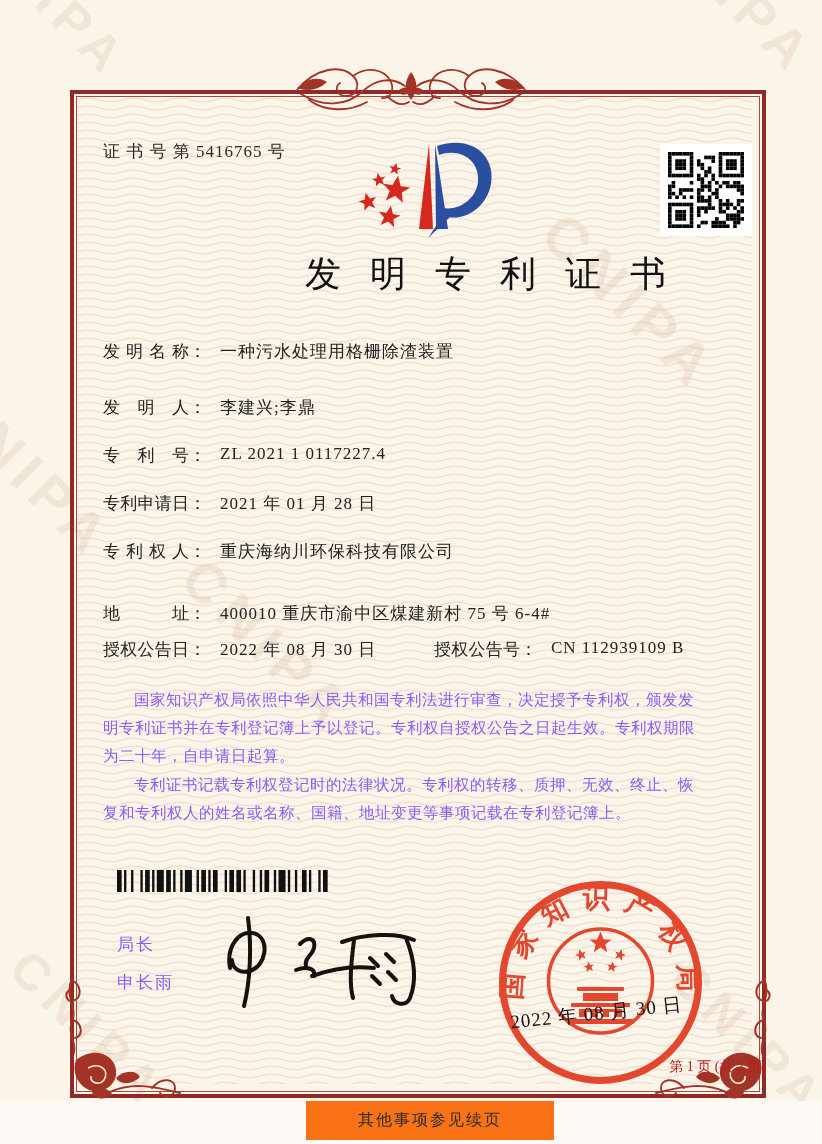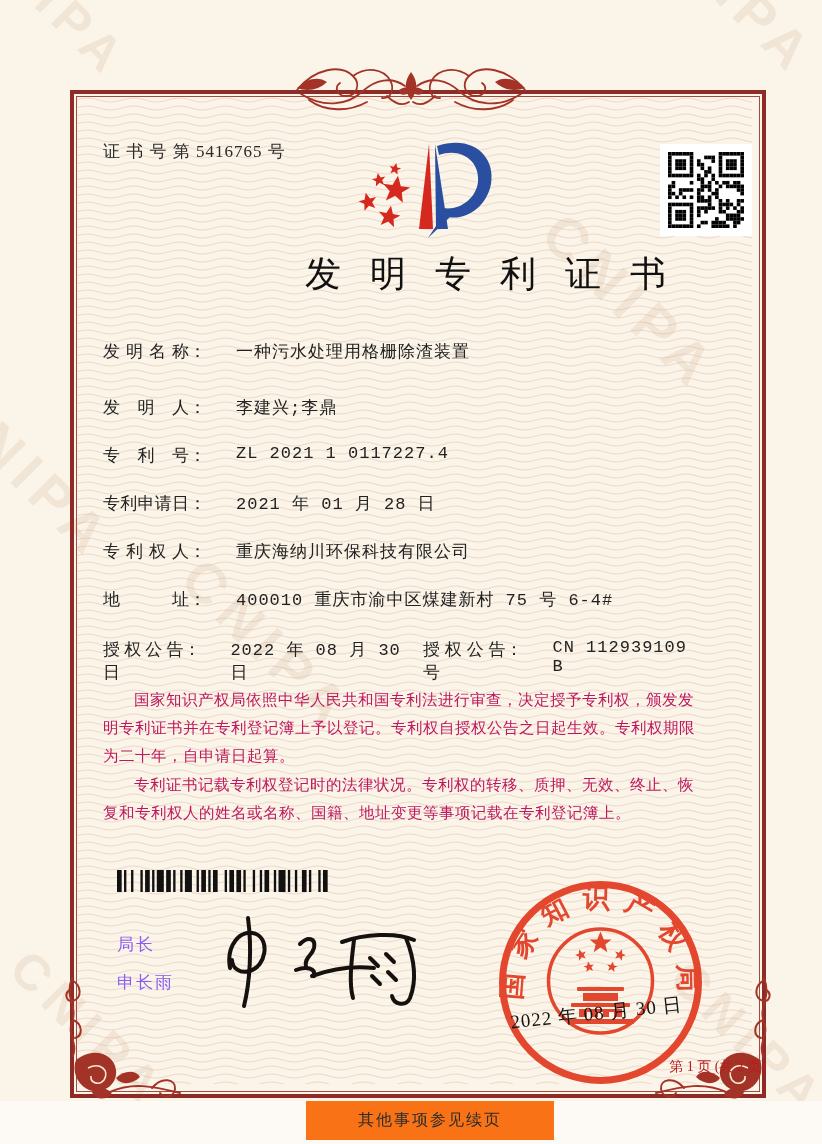--- a/index.html
+++ b/index.html
@@ -18,27 +18,27 @@
   .cert-no{position:absolute;left:103px;top:140px;font-size:17px;color:#2a2a2a;letter-spacing:1px;}
   .logo{position:absolute;left:346px;top:132px;width:152px;height:106px;}
   .qr{position:absolute;left:660px;top:144px;width:92px;height:92px;background:#ffffff;padding:0;}
   .title{position:absolute;left:70px;top:250px;width:793px;text-align:center;font-size:36px;
          font-weight:normal;color:#111;letter-spacing:10px;white-space:nowrap;padding-left:24px;}
   
   .fields{position:absolute;left:103px;top:340px;width:600px;font-size:17px;color:#222;}
   .frow{display:flex;align-items:flex-start;}
   .flabel{display:inline-block;width:86px;text-align:justify;text-align-last:justify;}
   .fcolon{display:inline-block;}
-  .fvalue{display:inline-block;margin-left:30px;letter-spacing:1px;font-family:Liberation Mono, monospace;}
-  .h56{height:56px;}.h48{height:48px;}.h50{height:50px;}
+  .fvalue{display:inline-block;margin-left:14px;letter-spacing:1px;}
+  .h56{height:56px;}.h48{height:48px;}.h50{height:50px;align-items:center;}
   .grant{display:flex;gap:6px;}
   .grant .pair1{width:325px;display:flex;}
   .grant .pair2{display:flex;}
   
-  .paras{position:absolute;left:103px;top:686px;width:592px;font-size:15.5px;line-height:1.82;color:#be185d;}
+  .paras{position:absolute;left:103px;top:686px;width:592px;font-size:15.5px;line-height:1.82;color:#8b5cf6;}
   .paras p{margin:0;text-indent:2em;letter-spacing:0.5px;}
   
   .barcode{position:absolute;left:117px;top:870px;width:213px;height:22px;}
   .signer{position:absolute;left:117px;top:936px;font-family:"Liberation Sans","DejaVu Sans",sans-serif;
           font-size:17px;color:#8b5cf6;line-height:1;}
   .signer div{margin-bottom:21px;letter-spacing:2px;}
   .signature{position:absolute;left:208px;top:910px;width:244px;height:102px;}
   .seal{position:absolute;left:497px;top:879px;width:207px;height:207px;}
   .seal-date{position:absolute;left:510px;top:999px;width:200px;font-size:19px;color:#141414;
              letter-spacing:1px;transform:rotate(-6deg);white-space:nowrap;}

